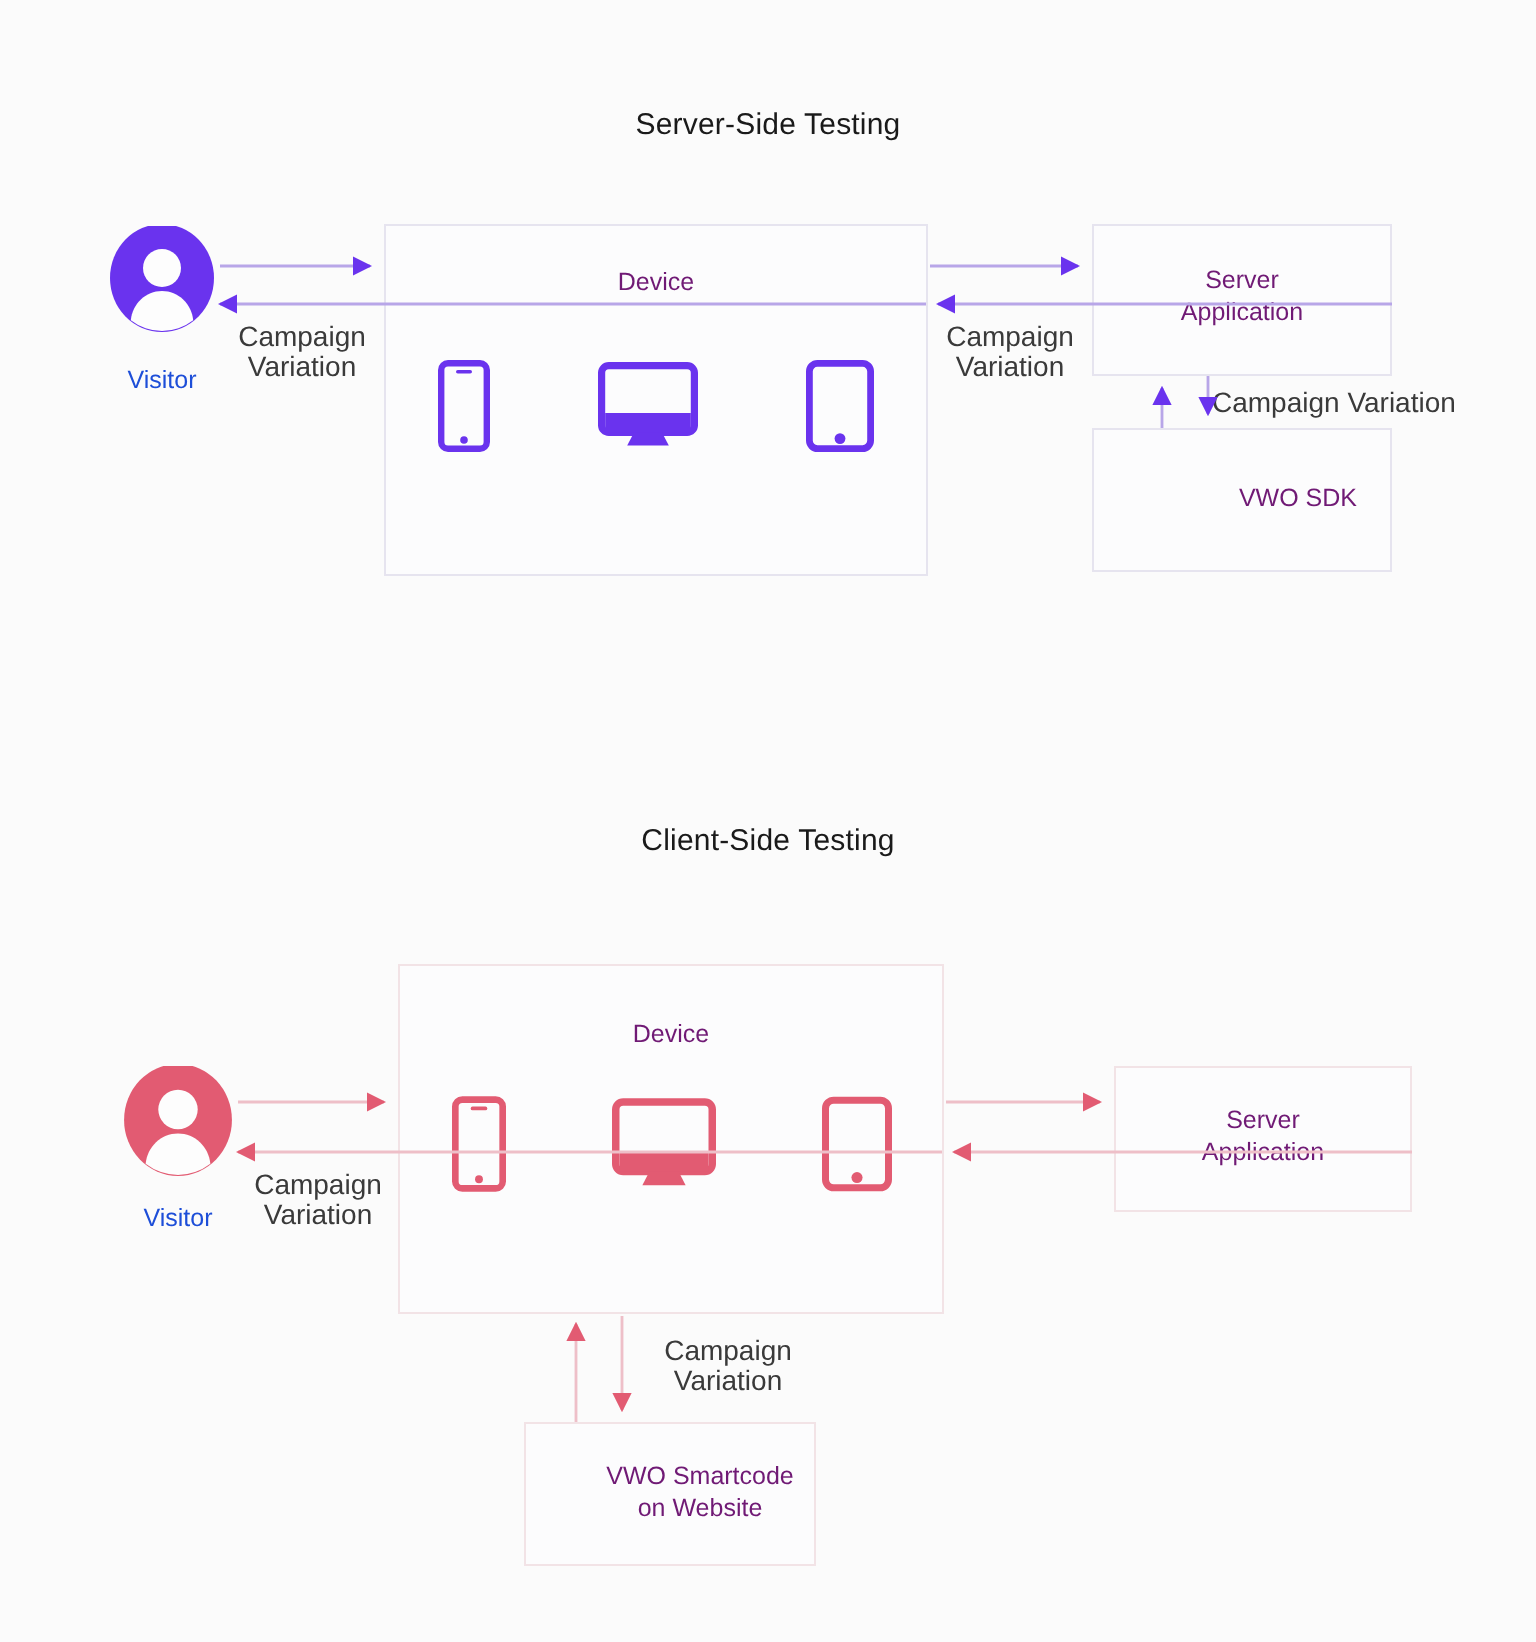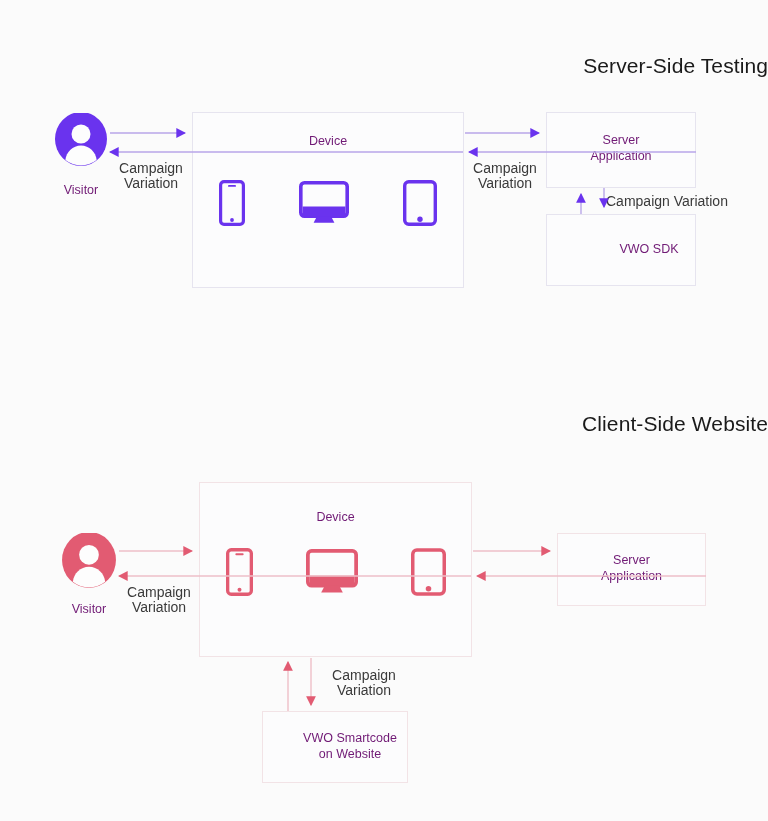--- a/index.html
+++ b/index.html
@@ -7,37 +7,37 @@
     width:768px;height:821px;
     background:#fbfbfb;
     font-family:"Liberation Sans","DejaVu Sans",sans-serif;
     overflow:hidden;
     position:relative;
   }
   .stage{position:absolute;left:0;top:0;width:768px;height:821px;}
   .svg-layer{position:absolute;left:0;top:0;width:768px;height:821px;pointer-events:none;}
 
   .title{
-    position:absolute;width:100%;text-align:right;
-    font-size:21px;color:#1a1a1a;letter-spacing:.1px;font-weight:400;
+    position:absolute;width:100%;text-align:center;
+    font-size:15px;color:#1a1a1a;letter-spacing:.1px;font-weight:400;
   }
   #title-server{top:54px;}
   #title-client{top:412px;}
 
   .box{
     position:absolute;background:#fcfcfd;border:1px solid #e6e4ef;
     box-sizing:border-box;
   }
   .box.pink{border-color:#f2e3e6;}
   .box-label{
     position:absolute;left:0;width:100%;text-align:center;
     font-size:12.5px;color:#701a75;line-height:16px;font-weight:400;
   }
   .node-label{
-    position:absolute;text-align:center;font-size:12.5px;color:#701a75;
+    position:absolute;text-align:center;font-size:12.5px;color:#1d4ed8;
     line-height:16px;font-weight:400;
   }
   .edge-label{
     position:absolute;text-align:center;font-size:14px;color:#3a3a3a;
     line-height:15px;font-weight:400;white-space:pre-line;
   }
   .avatar{position:absolute;}
   .dev-icons{position:absolute;display:flex;align-items:center;}
   .dev-icon{display:block;}
 </style>
@@ -85,21 +85,21 @@
 
   <div class="box" style="left:546px;top:214px;width:150px;height:72px;"></div>
   <div class="box-label" style="left:574px;top:241px;width:150px;">VWO SDK</div>
 
   <div class="edge-label" style="left:110px;top:161px;width:82px;">Campaign
 Variation</div>
   <div class="edge-label" style="left:464px;top:161px;width:82px;">Campaign
 Variation</div>
   <div class="edge-label" style="left:606px;top:194px;width:125px;text-align:left;">Campaign Variation</div>
 
-  <div class="title" id="title-client">Client-Side Website</div>
+  <div class="title" id="title-client">Client-Side Testing</div>
 
   <div class="avatar" style="left:62px;top:533px;">
     <svg width="54" height="56" viewBox="0 0 52 54">
       <ellipse cx="26" cy="26" rx="26" ry="27" fill="#e25b72"></ellipse>
       <circle cx="26" cy="21" r="9.5" fill="#fdfdfd"></circle>
       <path d="M26 32.5c-8.2 0-14.8 6.4-15.6 14.6A26 27 0 0 0 41.6 47.1C40.8 38.9 34.2 32.5 26 32.5z" fill="#fdfdfd"></path>
     </svg>
   </div>
   <div class="node-label" style="left:43px;top:601px;width:92px;">Visitor</div>
 

